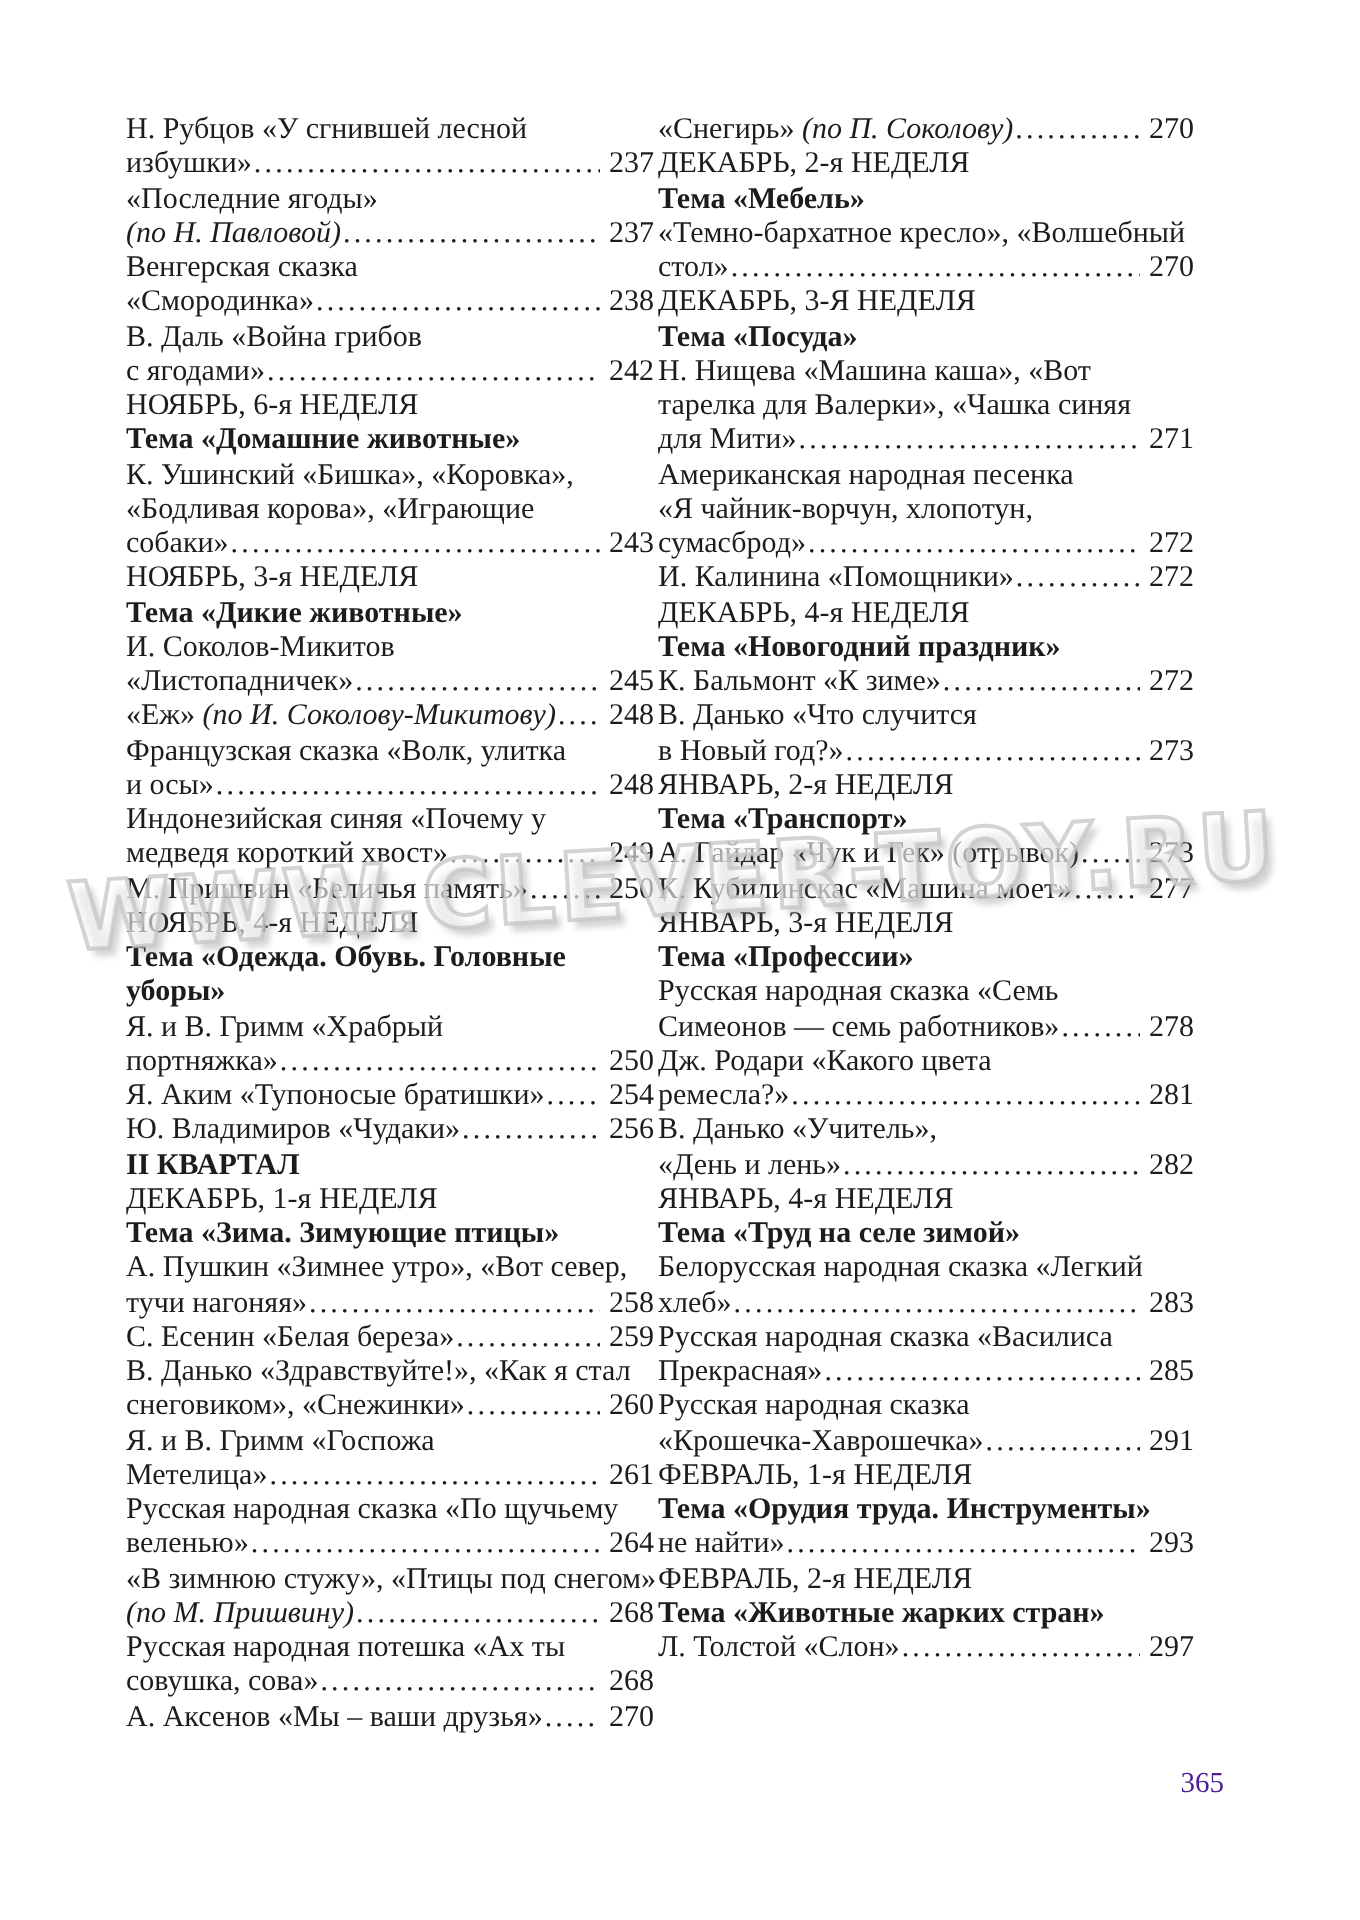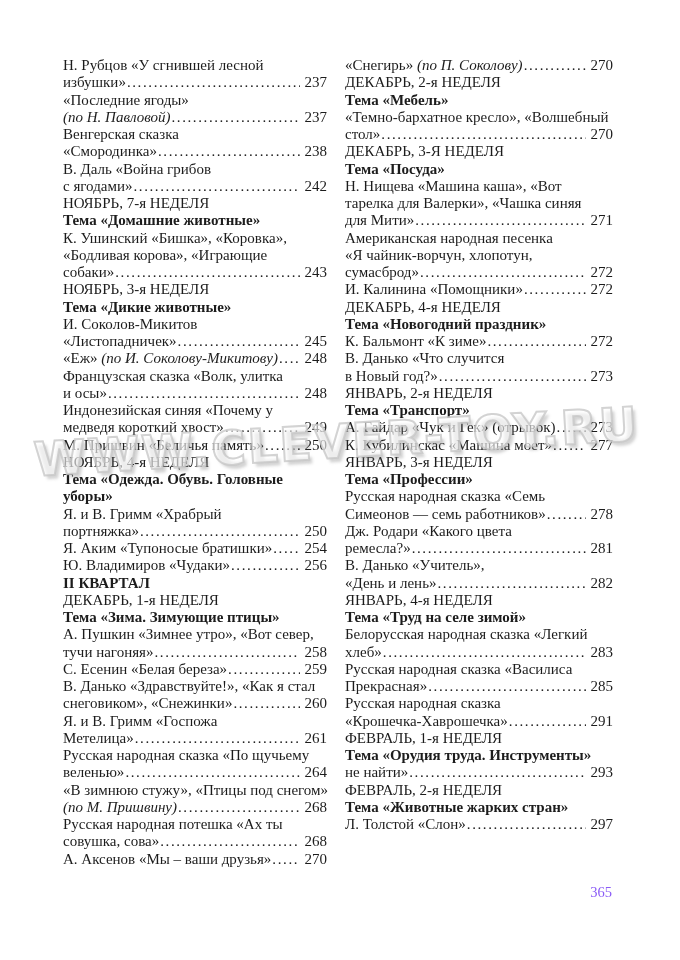--- a/index.html
+++ b/index.html
@@ -3,40 +3,40 @@
 <meta charset="utf-8">
 <style>
   html,body{margin:0;padding:0;}
   body{
     width:680px;height:960px;background:#ffffff;position:relative;overflow:hidden;
     font-family:"Liberation Serif","DejaVu Serif",serif;color:#1c1c1c;
   }
   .page{position:absolute;inset:0;background:#fff;}
   .col{position:absolute;top:57px;font-size:15px;line-height:17.25px;}
   .col-left{left:63px;width:264px;}
-  .col-right{left:345px;width:268px;}
+  .col-right{left:329px;width:268px;}
   .line{white-space:nowrap;}
   .row{display:flex;align-items:baseline;}
   .row .t{white-space:nowrap;flex:0 0 auto;}
   .dots{flex:1 1 auto;overflow:hidden;white-space:nowrap;min-width:10px;margin-left:1px;}
   .dots::after{content:"...................................................................................";letter-spacing:1.6px;}
   .pg{white-space:nowrap;padding-left:5px;flex:0 0 auto;}
   .item.theme .line,.item.theme .t{font-weight:700;}
   .item.quarter .line{font-weight:700;}
   .it{font-style:italic;}
   .watermark{
     position:absolute;left:34px;top:432px;z-index:6;pointer-events:none;white-space:nowrap;
     font-family:"DejaVu Sans","Liberation Sans",sans-serif;font-weight:700;
     font-size:47px;letter-spacing:2px;
     transform:rotate(-3.4deg);transform-origin:left center;
     color:rgba(255,255,255,0.58);
     -webkit-text-stroke:2px rgba(198,198,198,0.78);
     text-shadow:3px 4px 3px rgba(110,110,110,0.30);
   }
-  .footer-page{position:absolute;top:884px;right:68px;font-size:14.5px;color:#8b5cf6;text-align:right;}
+  .footer-page{position:absolute;top:884px;right:68px;font-size:14.5px;color:#4c1d95;text-align:right;}
 </style>
 </head>
 <body>
 
 <div class="page">
   <div class="col col-left">
       <div class="item entry">
         <div class="line">Н. Рубцов «У сгнившей лесной</div>
         <div class="row">
           <span class="t">избушки»</span>
@@ -62,21 +62,21 @@
       </div>
       <div class="item entry">
         <div class="line">В. Даль «Война грибов</div>
         <div class="row">
           <span class="t">с ягодами»</span>
           <span class="dots"></span>
           <span class="pg">242</span>
         </div>
       </div>
       <div class="item month">
-        <div class="line">НОЯБРЬ, 7-я НЕДЕЛЯ</div>
+        <div class="line">НОЯБРЬ, 6-я НЕДЕЛЯ</div>
       </div>
       <div class="item theme">
         <div class="line">Тема «Домашние животные»</div>
       </div>
       <div class="item entry">
         <div class="line">К. Ушинский «Бишка», «Коровка»,</div>
         <div class="line">«Бодливая корова», «Играющие</div>
         <div class="row">
           <span class="t">собаки»</span>
           <span class="dots"></span>

